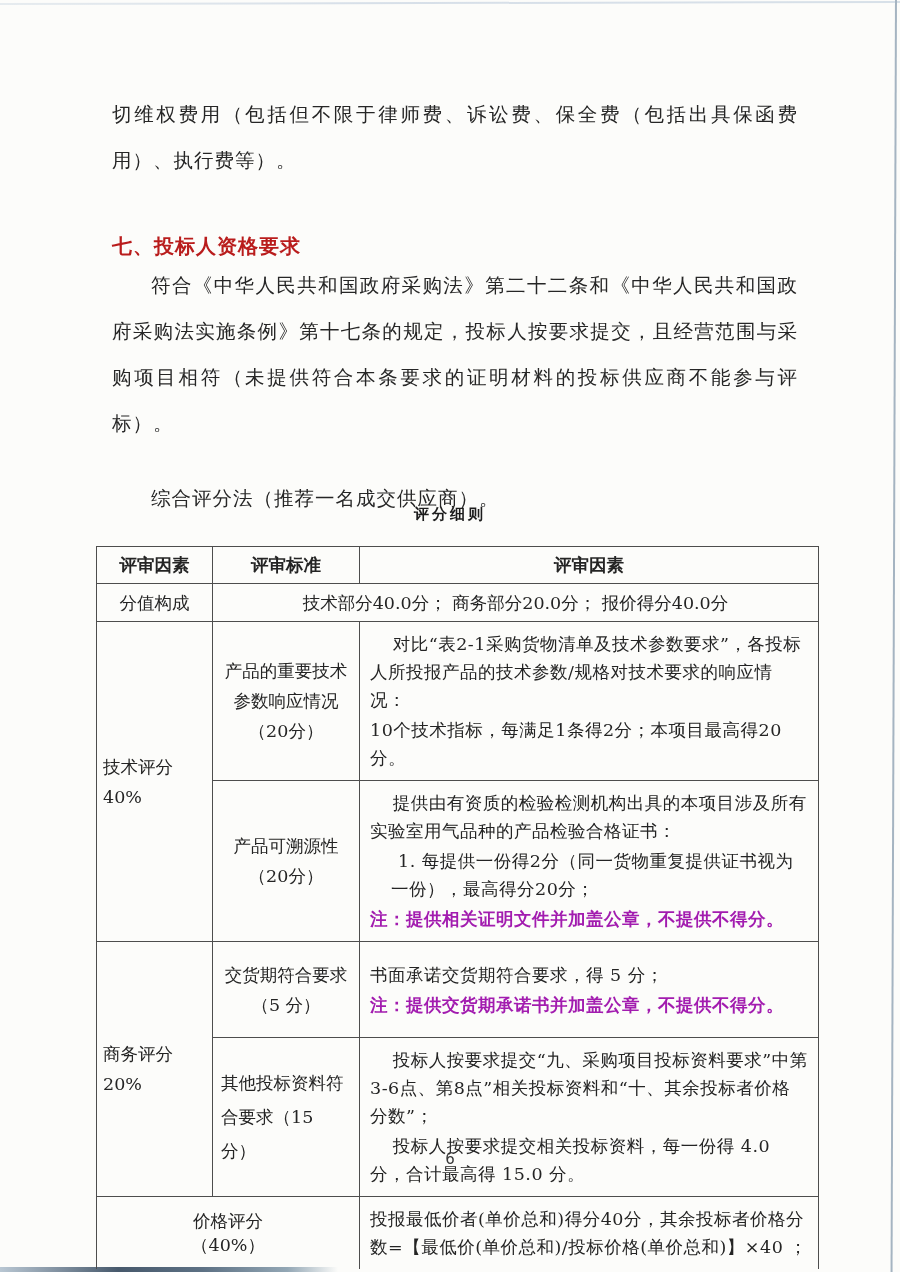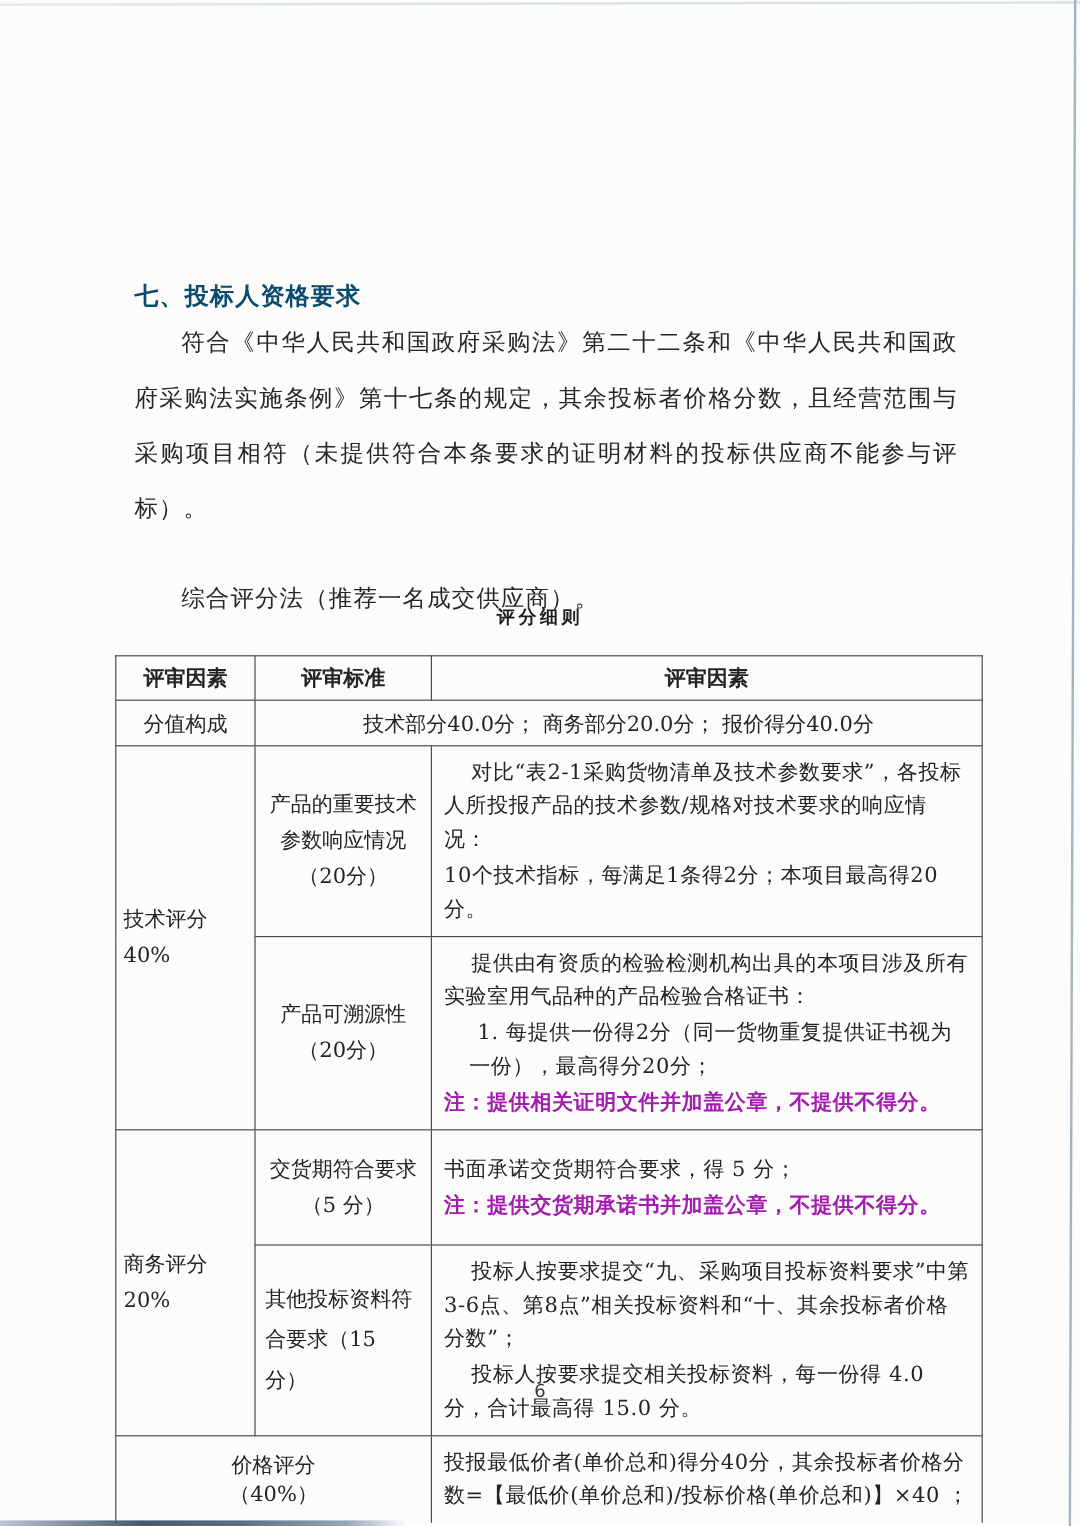--- a/index.html
+++ b/index.html
@@ -34,21 +34,21 @@
     position:absolute; left:112px; width:686px;
     font-size:19.5px; line-height:46px;
     text-align:justify;
     letter-spacing:1px;
   }
   .para.indent { text-indent:2em; }
   .heading {
     position:absolute; left:112px;
     font-size:20px; font-weight:bold;
     letter-spacing:1px;
-    color:#0c4a6e;
+    color:#b91c1c;
   }
   .table-title {
     position:absolute; top:505px; left:0; width:100%;
     text-align:center;
     font-size:15px; font-weight:bold; letter-spacing:3px;
     color:#1c1c1c;
   }
   
   .score-table {
     position:absolute; top:546px; left:96px;
@@ -84,24 +84,25 @@
 </style>
 </head>
 <body>
 
 <div class="page">
 
   <div class="artifact-top"></div>
   <div class="artifact-right"></div>
   <div class="artifact-bottom"></div>
 
+  <p class="para" style="top:72px;">切维权费用（包括但不限于律师费、诉讼费、保全费（包括出具保函费用）、执行费等）。</p>
 
   <h3 class="heading" style="top:213px;">七、投标人资格要求</h3>
 
-  <p class="para indent" style="top:243px;">符合《中华人民共和国政府采购法》第二十二条和《中华人民共和国政府采购法实施条例》第十七条的规定，其余投标者价格分数，且经营范围与采购项目相符（未提供符合本条要求的证明材料的投标供应商不能参与评标）。</p>
+  <p class="para indent" style="top:243px;">符合《中华人民共和国政府采购法》第二十二条和《中华人民共和国政府采购法实施条例》第十七条的规定，投标人按要求提交，且经营范围与采购项目相符（未提供符合本条要求的证明材料的投标供应商不能参与评标）。</p>
 
 
   <p class="para indent" style="top:456px;">综合评分法（推荐一名成交供应商）。</p>
 
   <div class="table-title">评分细则</div>
 
   <table class="score-table">
     <colgroup>
       <col style="width:116px">
         <col style="width:147px">

